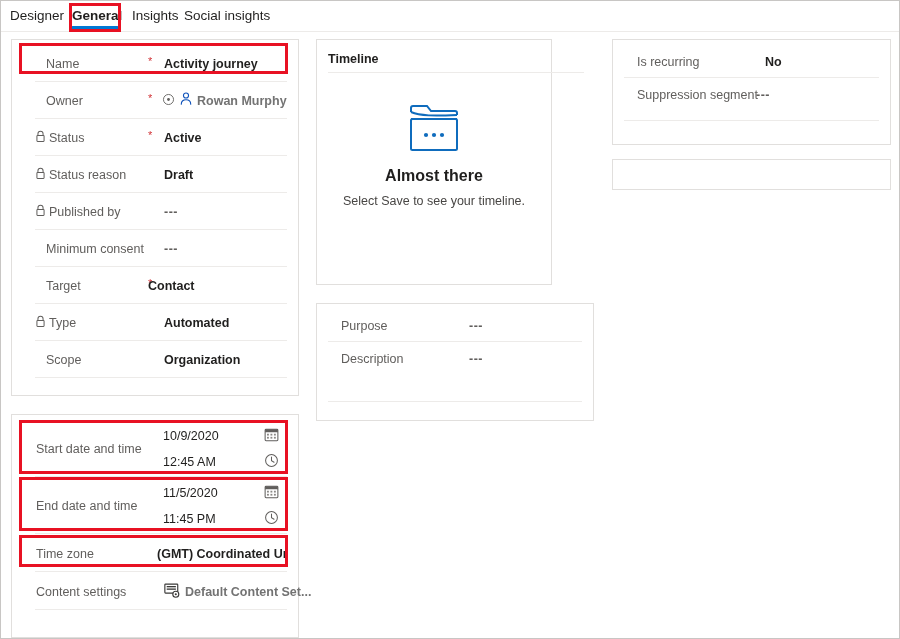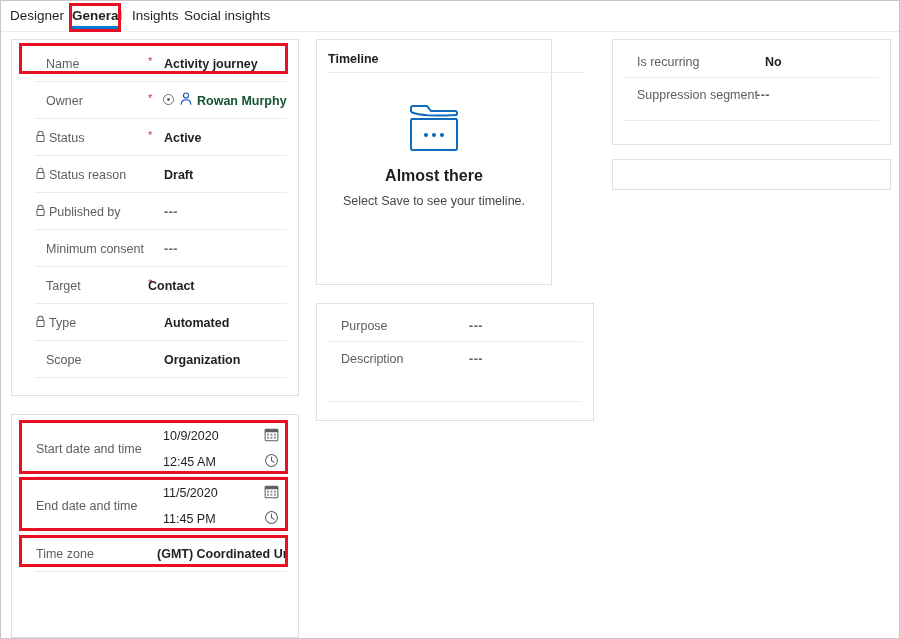--- a/index.html
+++ b/index.html
@@ -22,21 +22,21 @@
 
   
   .card{position:absolute;background:#fff;border:1px solid #e1dfdd;box-sizing:border-box;}
 
   
   .row{position:absolute;left:0;right:0;box-sizing:border-box;}
   .row .uline{position:absolute;left:23px;right:11px;bottom:0;height:1px;background:#edebe9;}
   .lbl{position:absolute;font-size:12.5px;color:#605e5c;white-space:nowrap;line-height:16px;}
   .val{position:absolute;font-size:12.5px;color:#201f1e;font-weight:bold;white-space:nowrap;line-height:16px;}
   .val.dim{color:#605e5c;font-weight:bold;letter-spacing:.5px;}
-  .val.link{color:#14532d;font-weight:bold;}
+  .val.link{color:#737373;font-weight:bold;}
   .req{position:absolute;color:#d13438;font-size:11px;line-height:11px;}
 
   .lockicon{position:absolute;width:11px;height:13px;}
   .lockicon svg{display:block;}
 
   
   .callout{position:absolute;border:3px solid #e81123;box-sizing:border-box;pointer-events:none;}
   .clipbox{position:absolute;overflow:hidden;box-sizing:border-box;}
 
   
@@ -221,20 +221,34 @@
     </div>
 
     <div class="row" style="top:119px;height:38px;">
       <span class="lbl" style="left:24px;top:12px;">Time zone</span>
       <div class="clipbox" style="left:145px;top:0;width:130px;height:38px;">
         <span class="val" style="left:0;top:12px;">(GMT) Coordinated Universal Time</span>
       </div>
       <div class="uline"></div>
     </div>
 
+    <div class="row" style="top:157px;height:38px;">
+      <span class="lbl" style="left:24px;top:12px;">Content settings</span>
+      <span style="position:absolute;left:152px;top:11px;">
+        <svg width="16" height="15" viewBox="0 0 18 17">
+          <rect x="0.9" y="1.2" width="14.6" height="10.2" rx="0.8" fill="none" stroke="#3b3a39" stroke-width="1.3"></rect>
+          <rect x="3" y="3.4" width="10.4" height="1.5" fill="#3b3a39"></rect>
+          <rect x="3" y="6.2" width="10.4" height="1.5" fill="#3b3a39"></rect>
+          <circle cx="13.3" cy="12.7" r="3.4" fill="#fff" stroke="#3b3a39" stroke-width="1.3"></circle>
+          <circle cx="13.3" cy="12.7" r="1.2" fill="#3b3a39"></circle>
+        </svg>
+      </span>
+      <span class="val link" style="left:173px;top:12px;">Default Content Set...</span>
+      <div class="uline"></div>
+    </div>
   </div>
 
   <div class="callout" style="left:18px;top:419px;width:269px;height:54px;"></div>
   <div class="callout" style="left:18px;top:476px;width:269px;height:54px;"></div>
   <div class="callout" style="left:18px;top:534px;width:269px;height:32px;"></div>
 
   <div class="card" style="left:315px;top:38px;width:236px;height:246px;">
     <div class="card-title" style="left:11px;top:11px;">Timeline</div>
     <div class="title-rule" style="left:11px;top:32px;width:256px;"></div>
 

